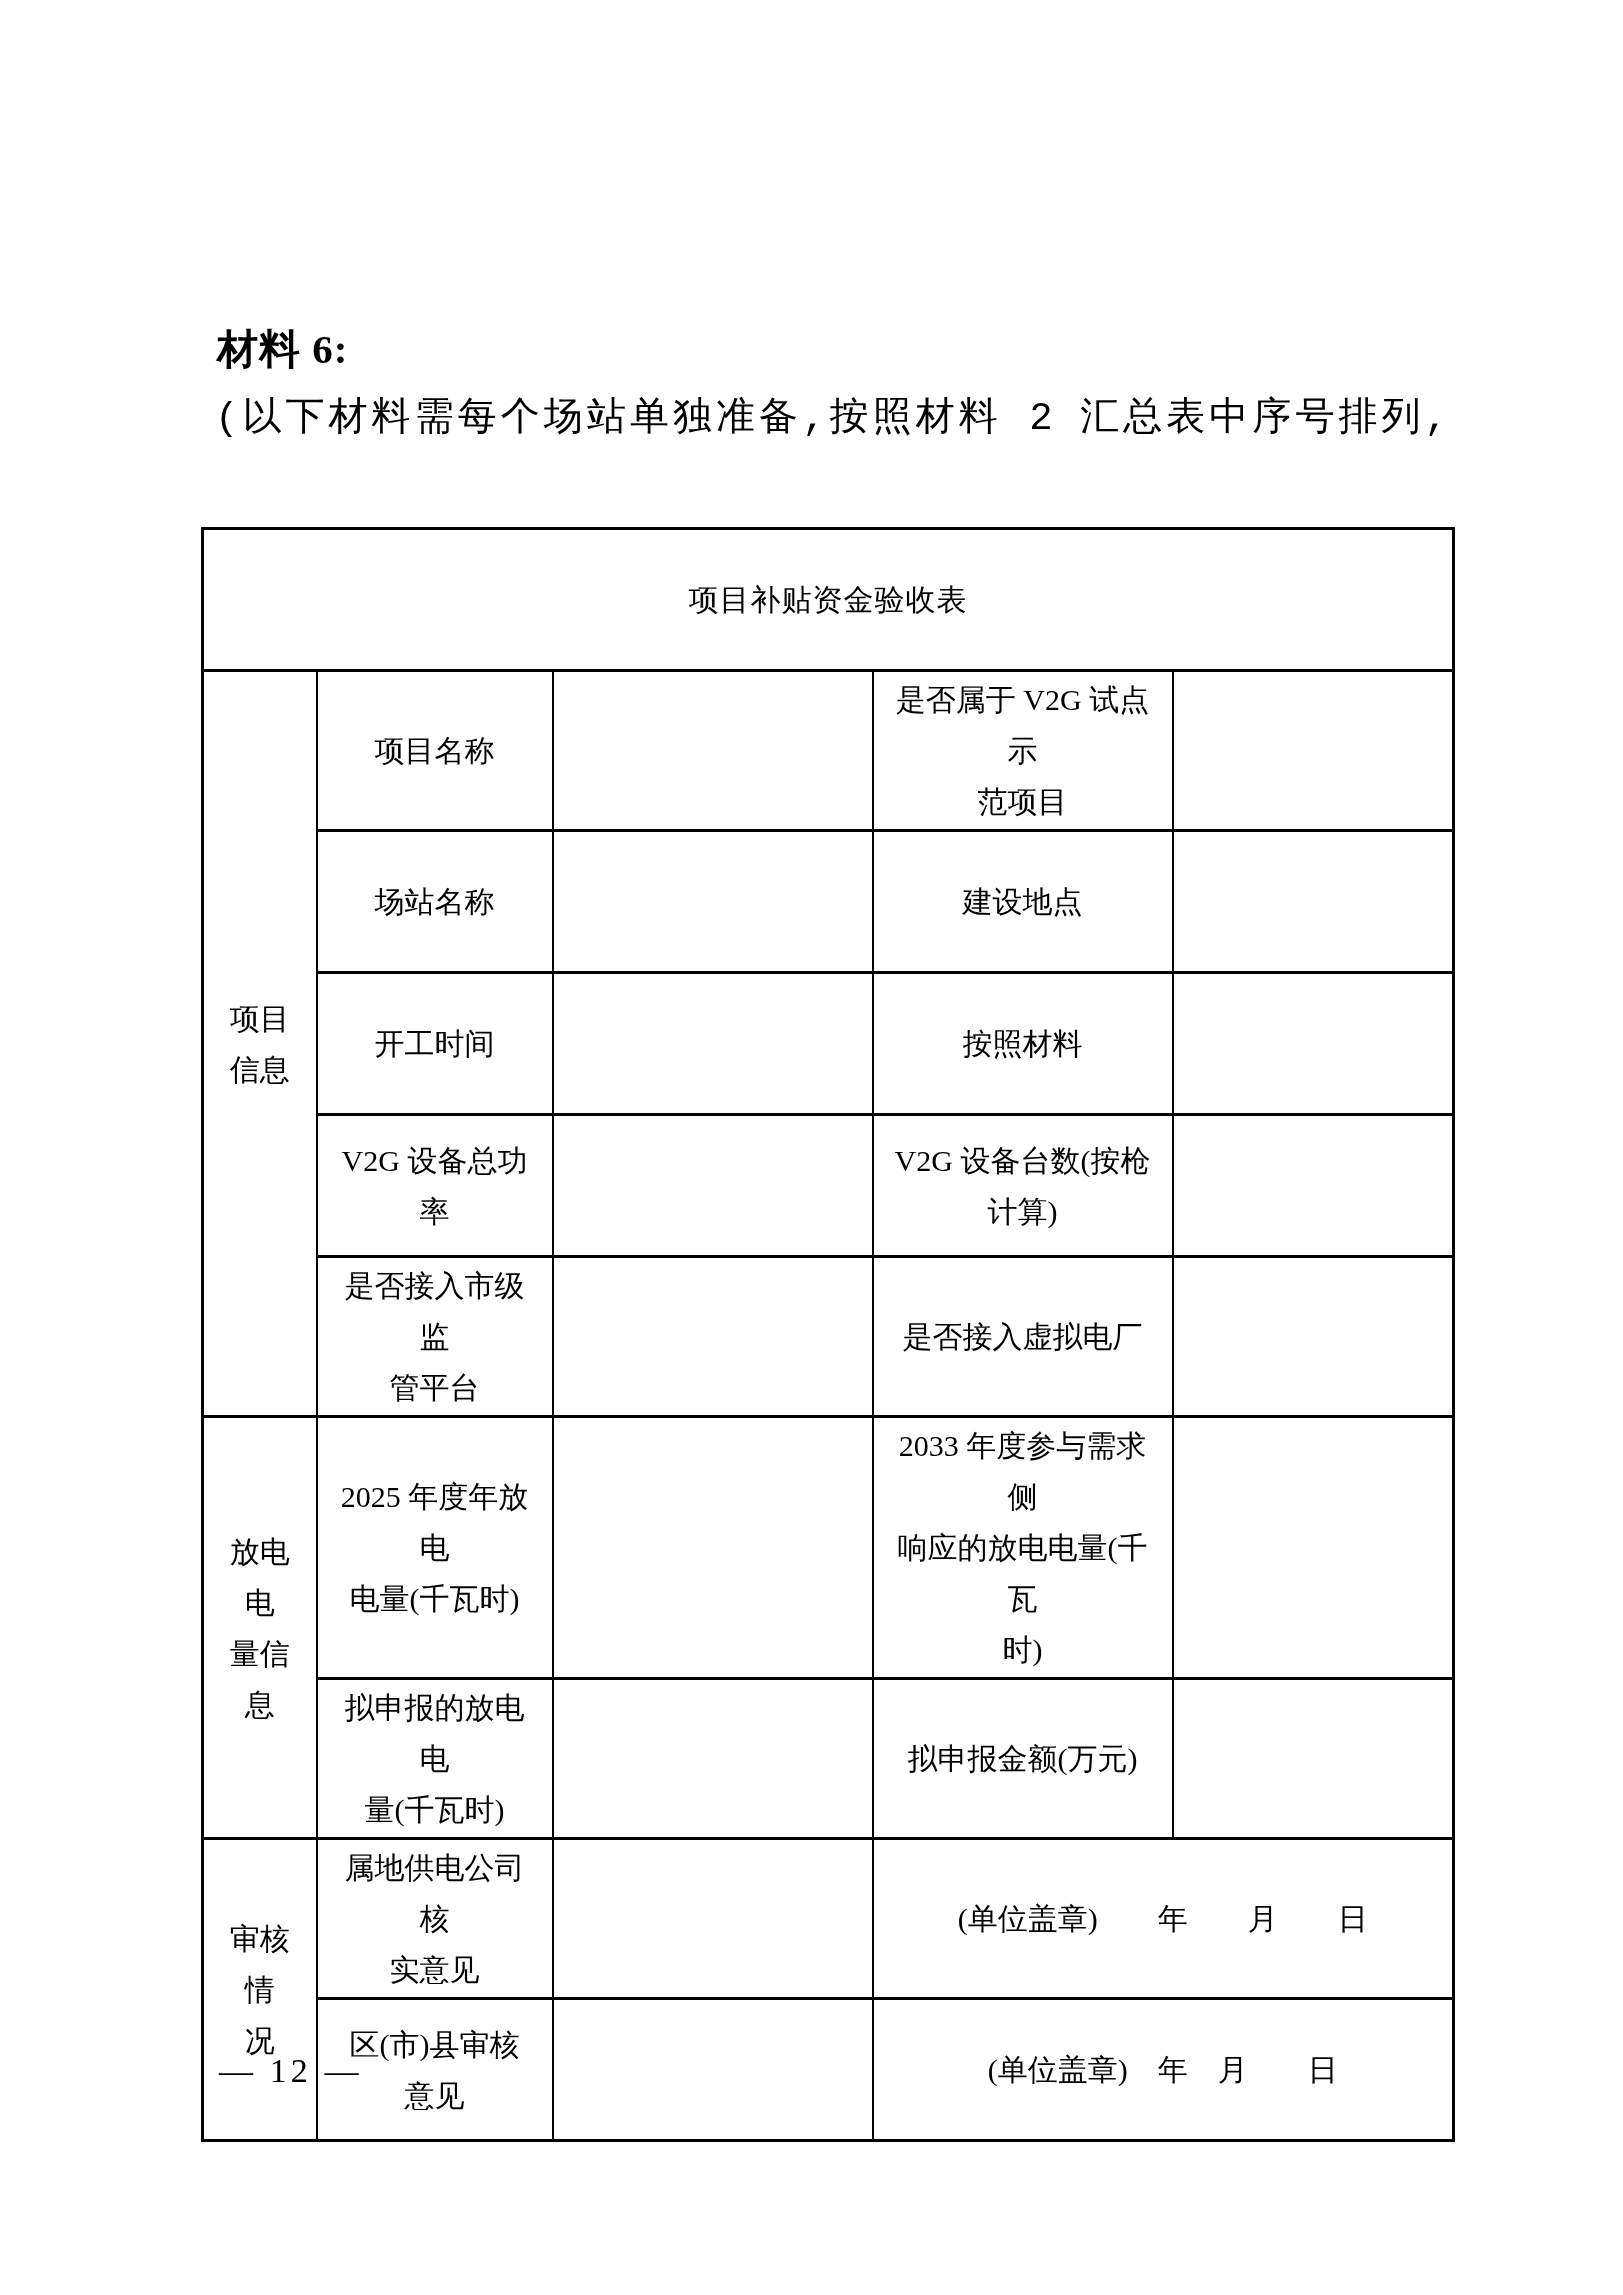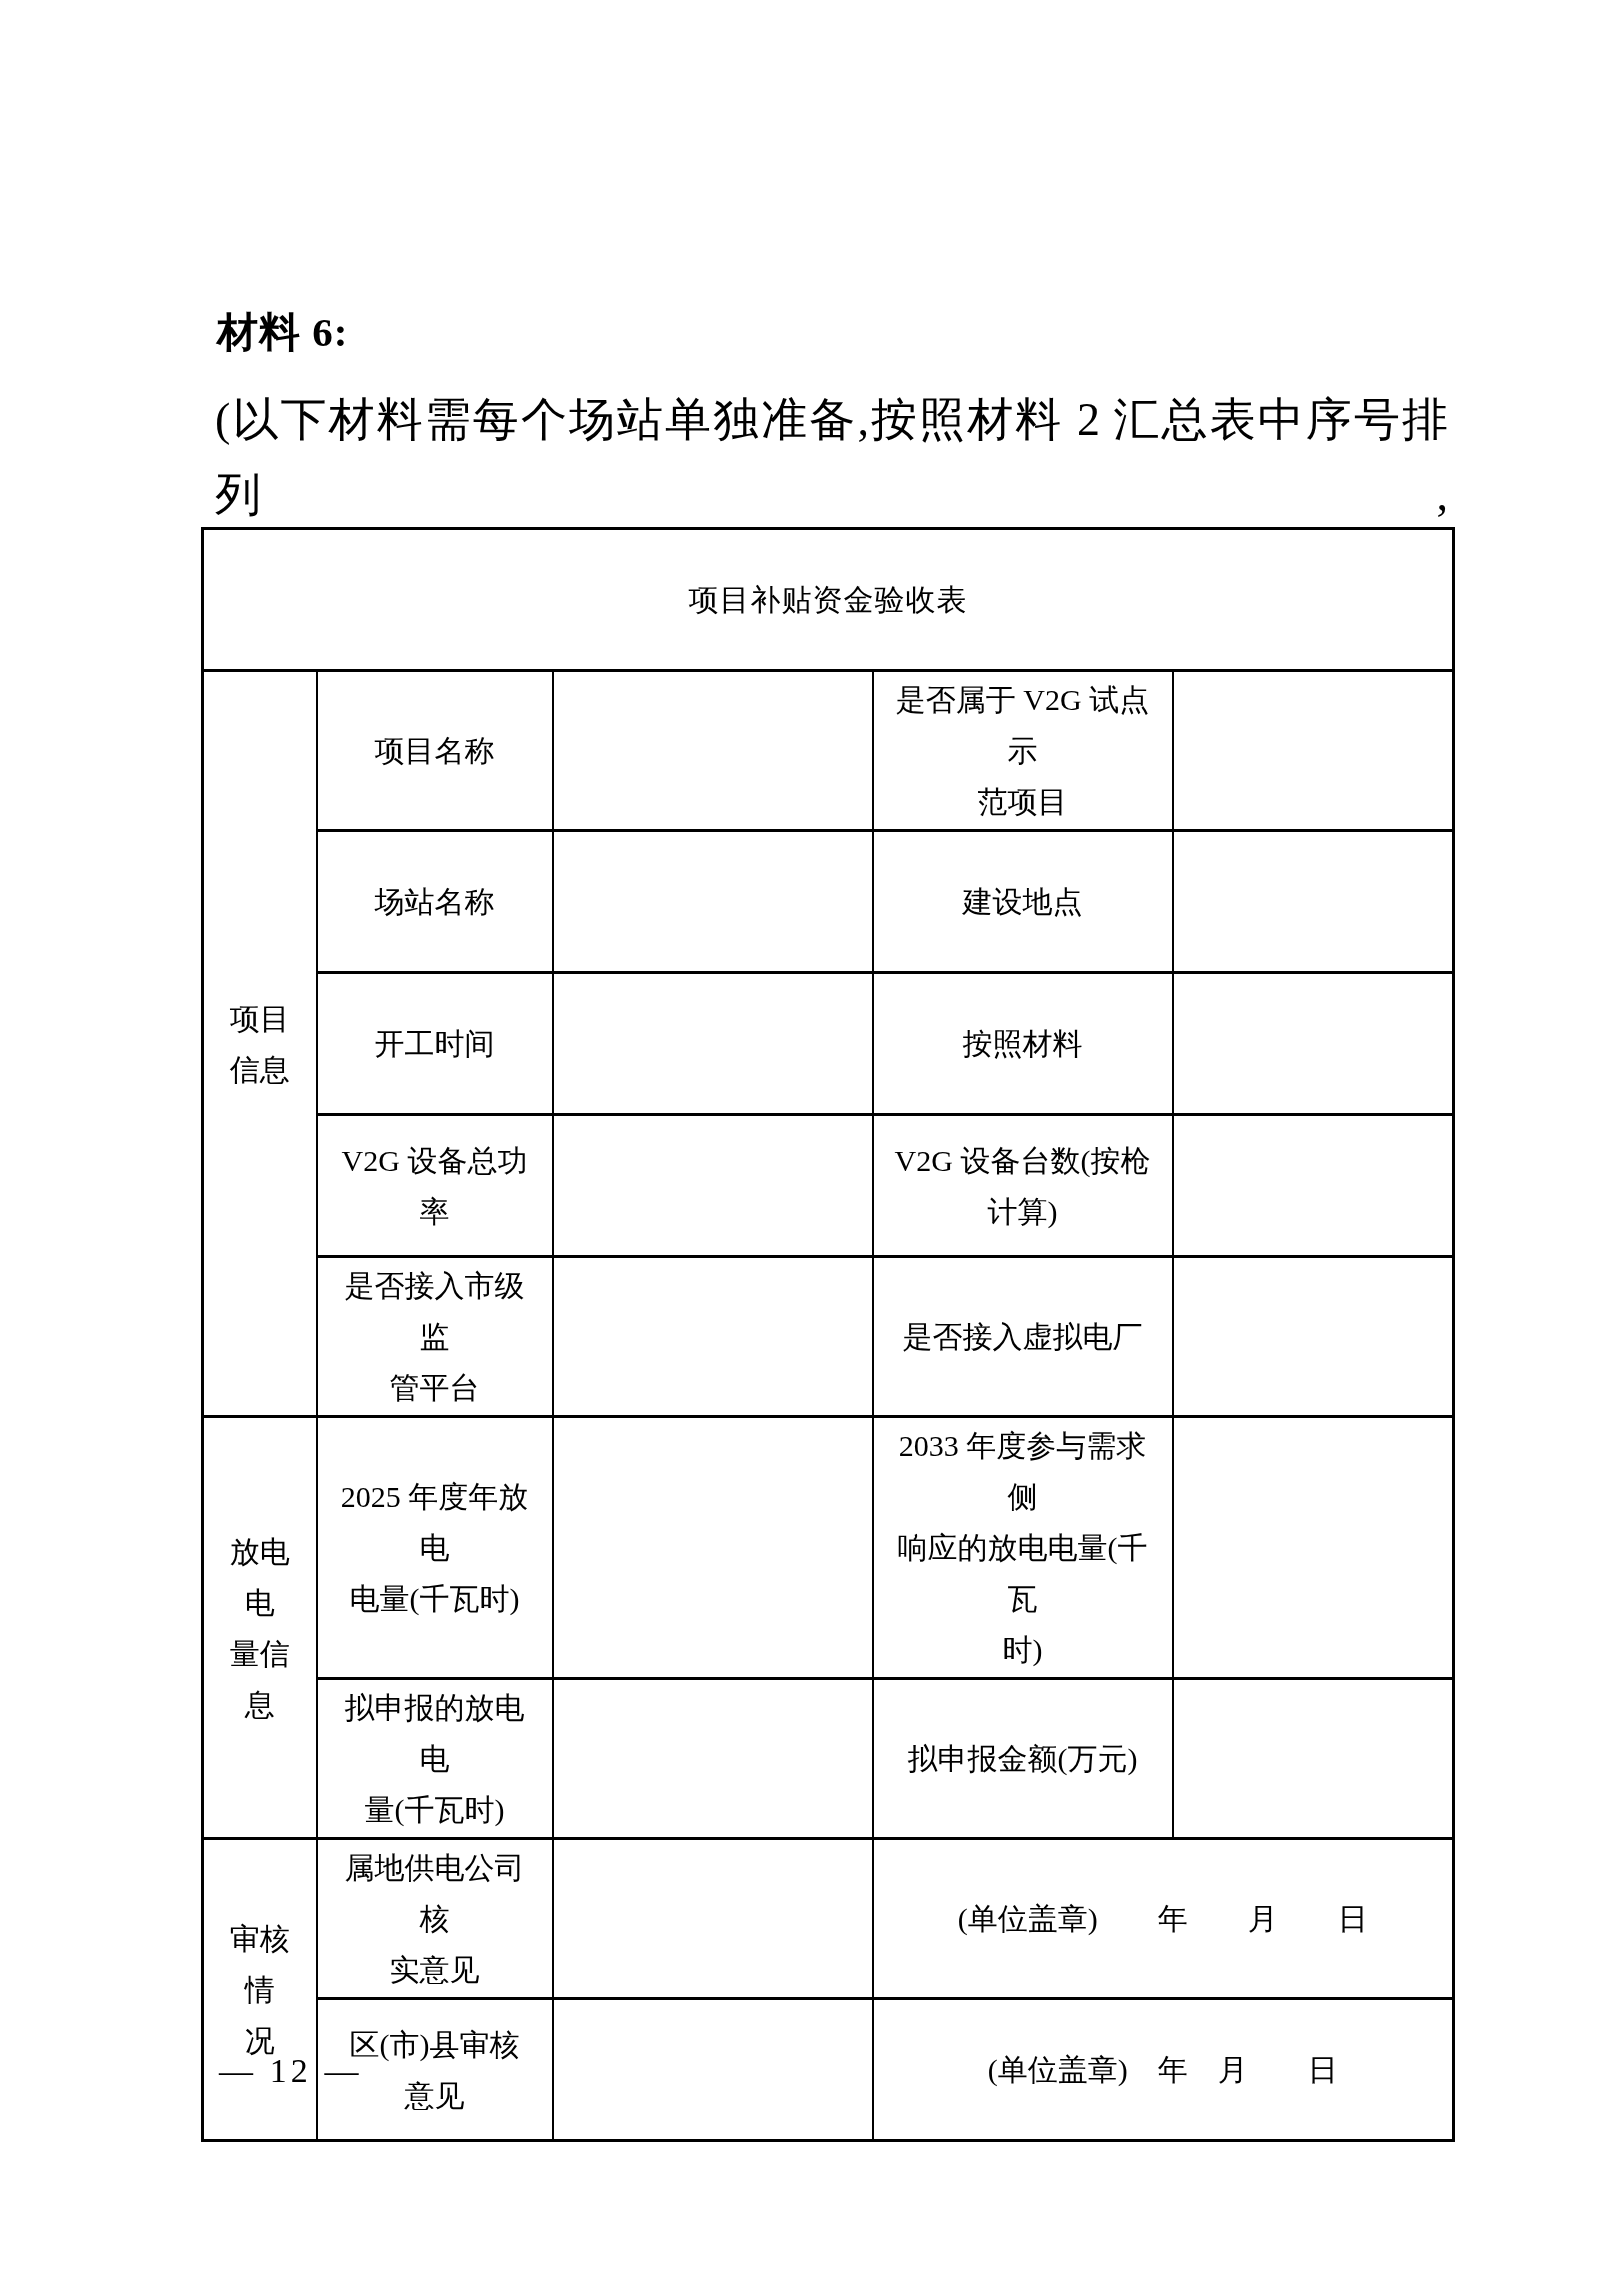--- a/index.html
+++ b/index.html
@@ -5,33 +5,34 @@
   html, body { margin: 0; padding: 0; }
   body {
     width: 1623px; height: 2295px;
     background: #ffffff;
     color: #000000;
     position: relative;
     font-family: "Liberation Serif", "DejaVu Serif", serif;
   }
   .heading {
     position: absolute;
-    left: 217px; top: 305px;
+    left: 217px; top: 322px;
     font-size: 41px;
     font-weight: bold;
     letter-spacing: 1px;
     white-space: pre;
     text-align: center;
   }
   .intro {
     position: absolute;
     left: 215px; top: 382px;
     width: 1233px;
-    font-size: 46px;
+    font-size: 39px;
     line-height: 75px;
+    font-family: Liberation Mono, monospace;
   }
   .intro-line-1 {
     text-align: justify;
     text-align-last: justify;
   }
   .intro-line-2 {
     text-align: left;
     letter-spacing: 5.1px;
   }
   table.acceptance {

